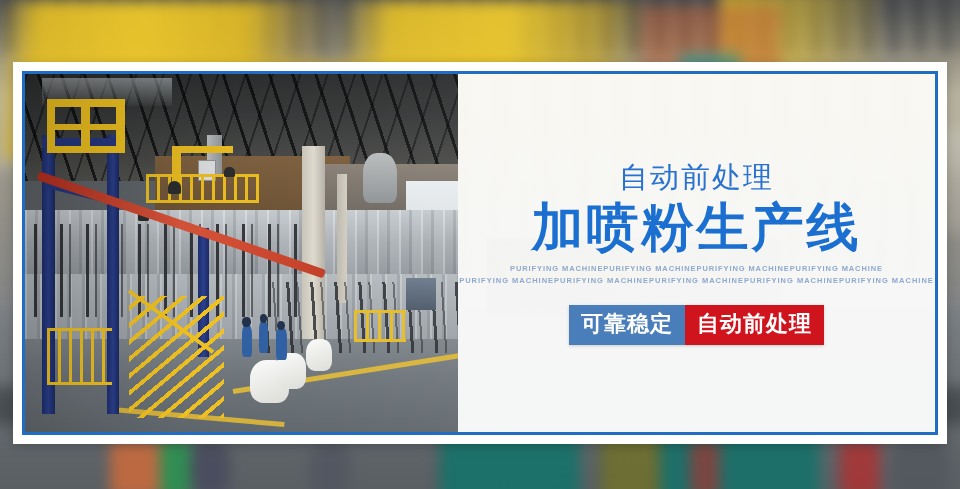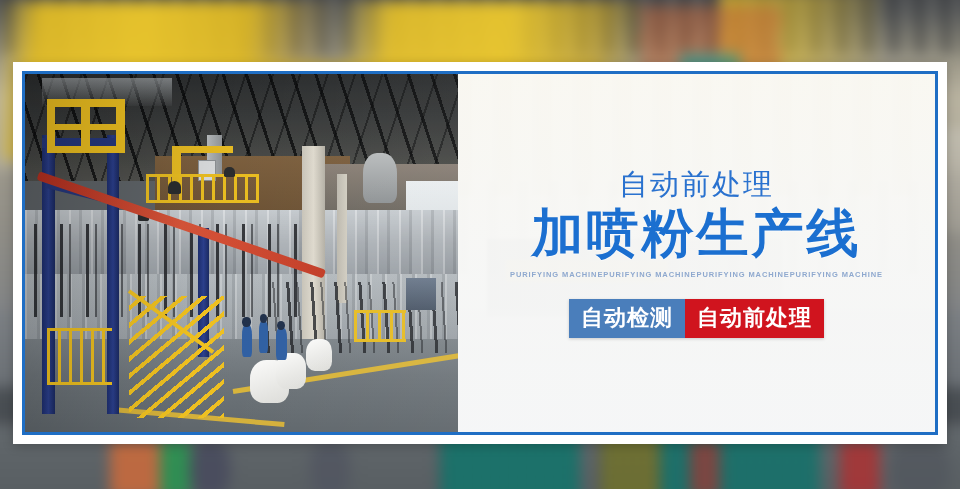--- a/index.html
+++ b/index.html
@@ -518,23 +518,24 @@
         <div class="pg pg-bot"></div>
       </div>
       <div class="panel-wash"></div>
 
       <div class="panel-content">
         <div class="eyebrow">自动前处理</div>
         <div class="headline">加喷粉生产线</div>
 
         <div class="ticker">
           <div class="row1">PURIFYING MACHINEPURIFYING MACHINEPURIFYING MACHINEPURIFYING MACHINE</div>
+          <div class="row2">PURIFYING MACHINEPURIFYING MACHINEPURIFYING MACHINEPURIFYING MACHINEPURIFYING MACHINE</div>
         </div>
 
         <div class="btns">
-          <div class="btn btn-more">自动检测</div>
+          <div class="btn btn-more">可靠稳定</div>
           <div class="btn btn-order">自动前处理</div>
         </div>
       </div>
     </div>
 
   </div>
 </div>
 
 </body></html>

